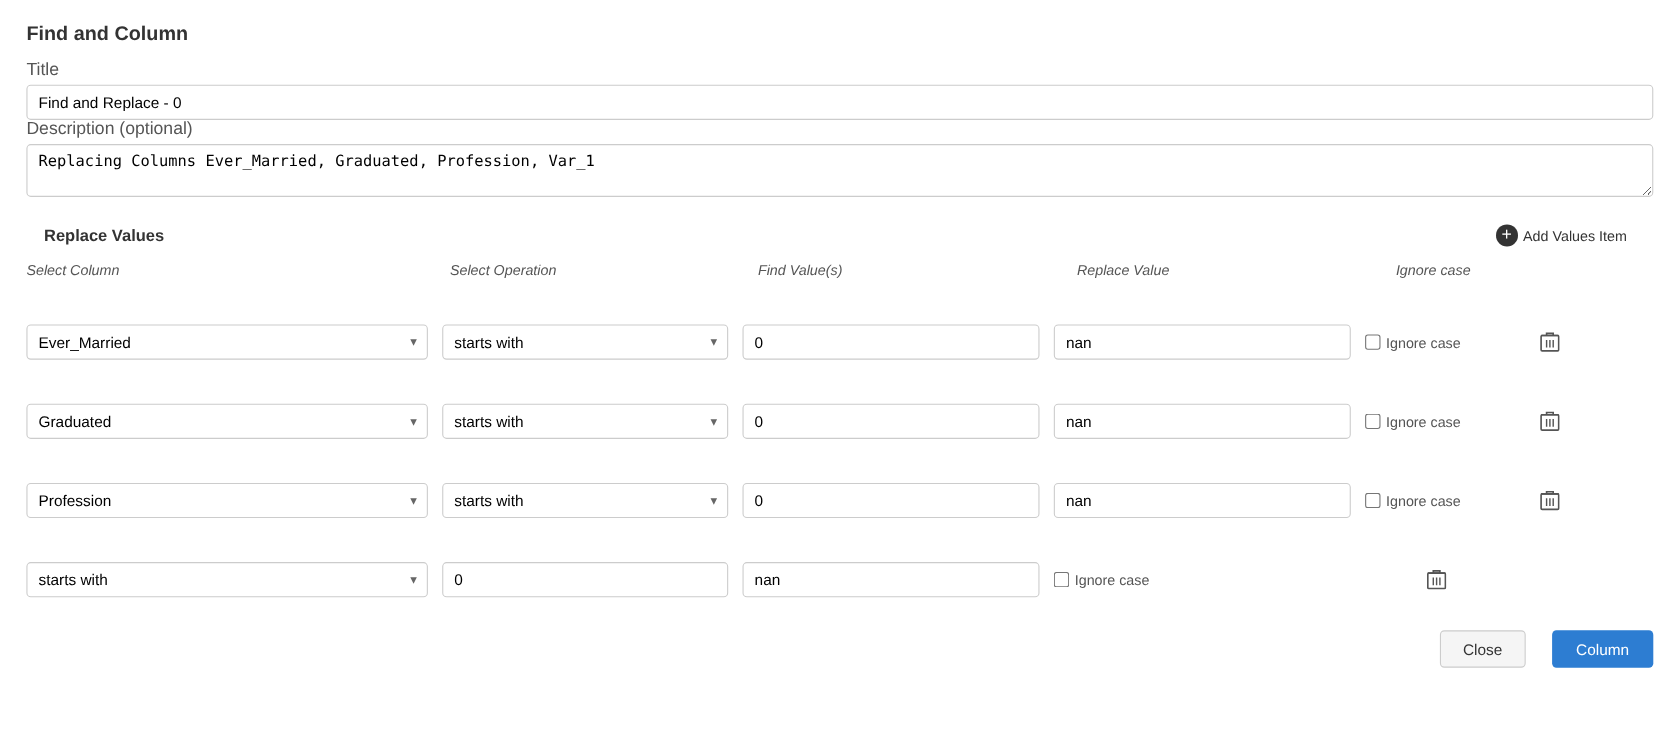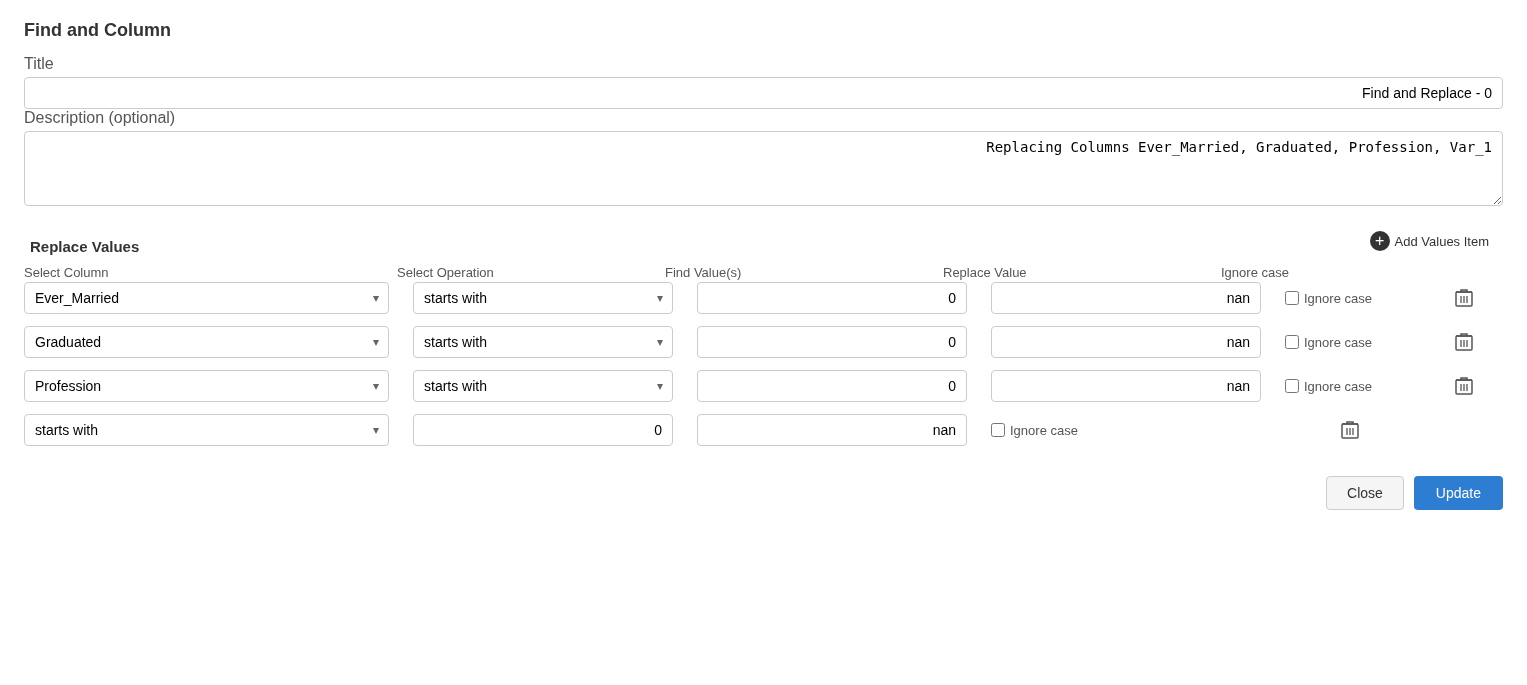--- a/index.html
+++ b/index.html
@@ -20,31 +20,30 @@
       color: #555;
       margin-bottom: 4px;
     }
     .text-input {
       width: 100%;
       border: 1px solid #ccc;
       border-radius: 4px;
       padding: 7px 10px;
       font-size: 14px;
       outline: none;
-      text-align: right;
     }
     textarea.text-input {
-      height: 75px;
+      height: 48px;
       resize: vertical;
     }
     .section-header {
       display: flex;
-      align-items: flex-end;
+      align-items: center;
       justify-content: space-between;
-      margin: 18px 6px 10px;
+      margin: 18px 16px 10px;
     }
     .section-title {
       font-size: 15px;
       font-weight: 600;
     }
     .add-replace-btn {
       display: flex;
       align-items: center;
       gap: 5px;
       background: none;
@@ -62,33 +61,35 @@
       display: flex;
       align-items: center;
       justify-content: center;
       color: #fff;
       font-size: 16px;
       line-height: 1;
     }
     .row-header {
       display: grid;
       grid-template-columns: 365px 260px 270px 270px 130px 50px;
-      gap: 8px;
+      gap: 20px;
       padding: 0 0 2px;
+      font-style: italic;
     }
     .col-label {
       font-size: 13px;
       color: #555;
     }
     .replace-row {
       display: grid;
       grid-template-columns: 365px 260px 270px 270px 130px 50px;
-      gap: 24px;
+      gap: 13px;
       align-items: center;
       margin-bottom: 12px;
+      margin-top: 40px;
     }
     .select-wrap {
       position: relative;
     }
     .select-wrap select {
       width: 100%;
       appearance: none;
       -webkit-appearance: none;
       border: 1px solid #ccc;
       border-radius: 4px;
@@ -127,21 +128,21 @@
       color: #666;
       font-size: 18px;
       display: flex;
       align-items: center;
       justify-content: center;
       padding: 4px;
     }
     .footer {
       display: flex;
       justify-content: flex-end;
-      gap: 10px;
+      gap: 24px;
       margin-top: 30px;
     }
     .btn-close {
       padding: 8px 20px;
       border: 1px solid #ccc;
       border-radius: 4px;
       background: #f5f5f5;
       color: #333;
       font-size: 14px;
       cursor: pointer;
@@ -257,14 +258,14 @@
           <path d="M1 4h16" stroke="#555" stroke-width="1.5"></path>
           <path d="M6 4V2h6v2" stroke="#555" stroke-width="1.5"></path>
           <path d="M6 8v7M9 8v7M12 8v7" stroke="#555" stroke-width="1.3"></path>
         </svg>
       </button>
     </div>
   </div>
 
 <div class="footer">
   <button class="btn-close">Close</button>
-  <button class="btn-update">Update</button>
+  <button class="btn-update">Column</button>
 </div>
 
 </body></html>

